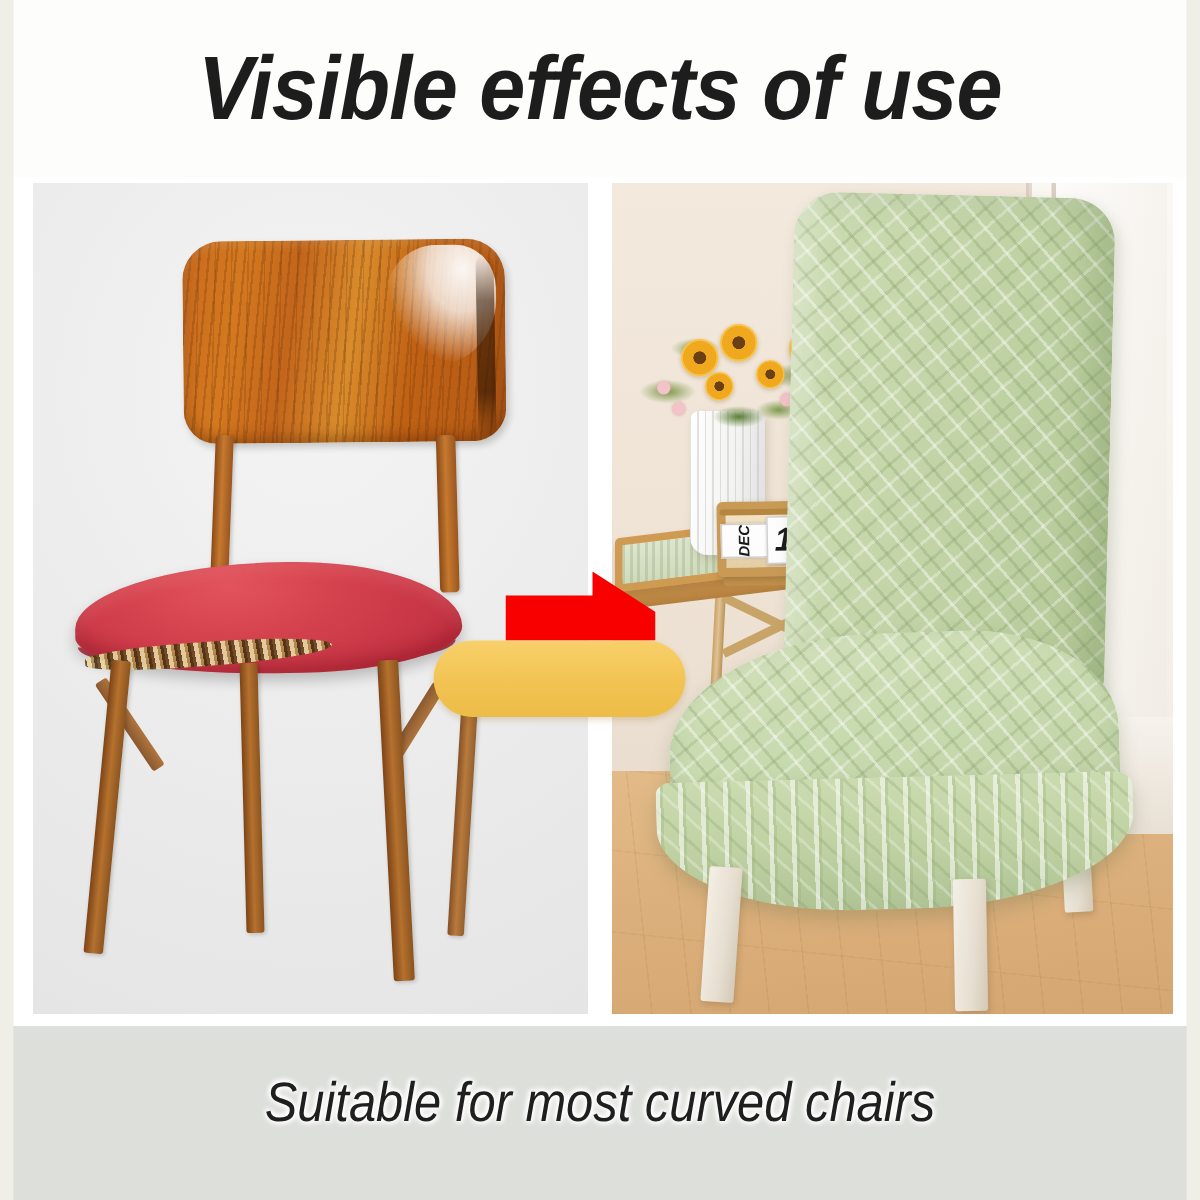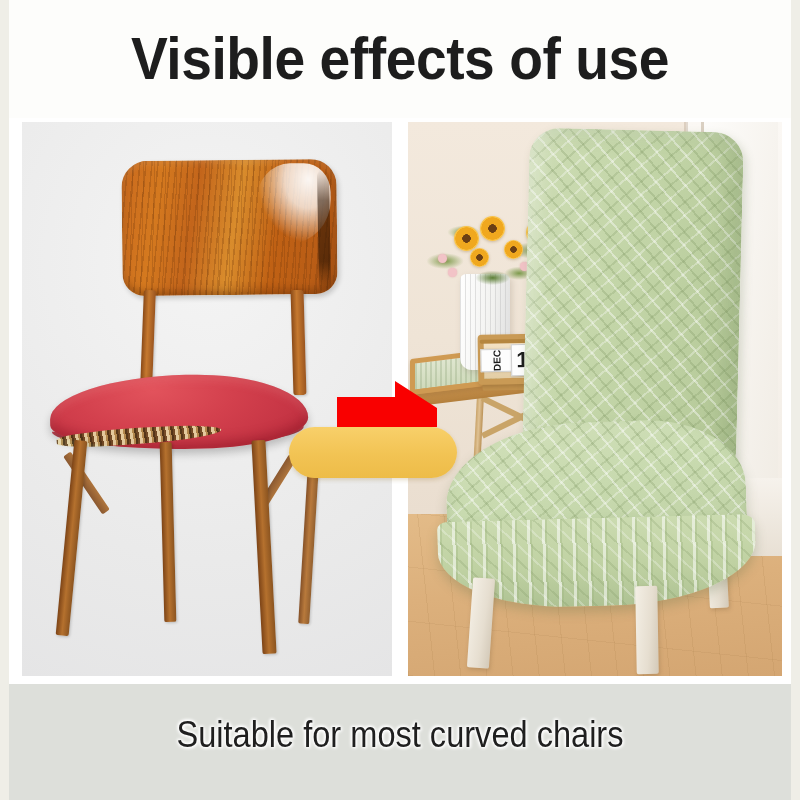--- a/index.html
+++ b/index.html
@@ -2,21 +2,21 @@
 <html><head>
 <meta charset="utf-8">
 <title>Visible effects of use</title>
 <style>
   html,body{margin:0;padding:0;}
   body{
     width:800px;height:800px;overflow:hidden;
     background:#f2f1ec;
     font-family:"Liberation Sans","DejaVu Sans",sans-serif;
   }
-  .page{position:relative;width:800px;height:800px;box-sizing:border-box;}
+  .page{position:relative;width:800px;height:800px;box-sizing:border-box;font-style:italic;}
 
   
   .band-top{position:absolute;left:0;top:0;width:800px;height:118px;background:#fdfdfb;}
   .band-mid{position:absolute;left:0;top:118px;width:800px;height:566px;background:#ffffff;}
   .band-bottom{position:absolute;left:0;top:684px;width:800px;height:116px;background:#dddfda;}
   .edge-l{position:absolute;left:0;top:0;width:9px;height:800px;background:#efeee7;}
   .edge-r{position:absolute;right:0;top:0;width:9px;height:800px;background:#efeee7;}
 
   
   .headline{

